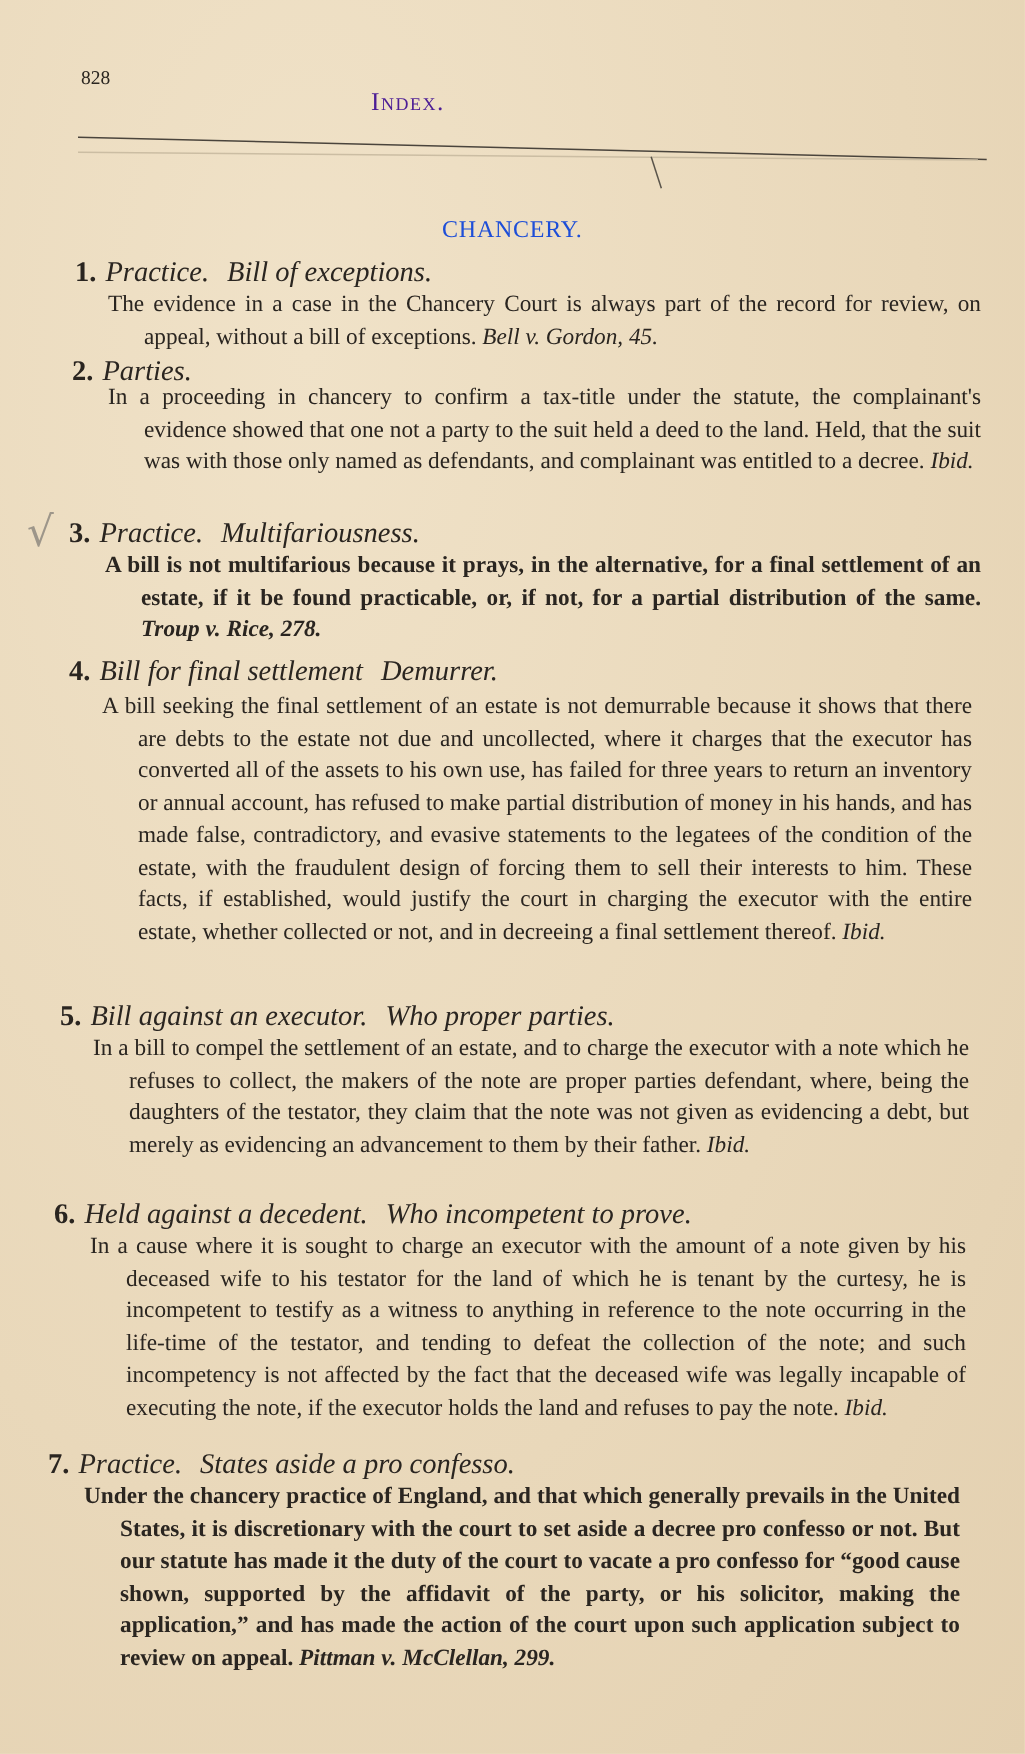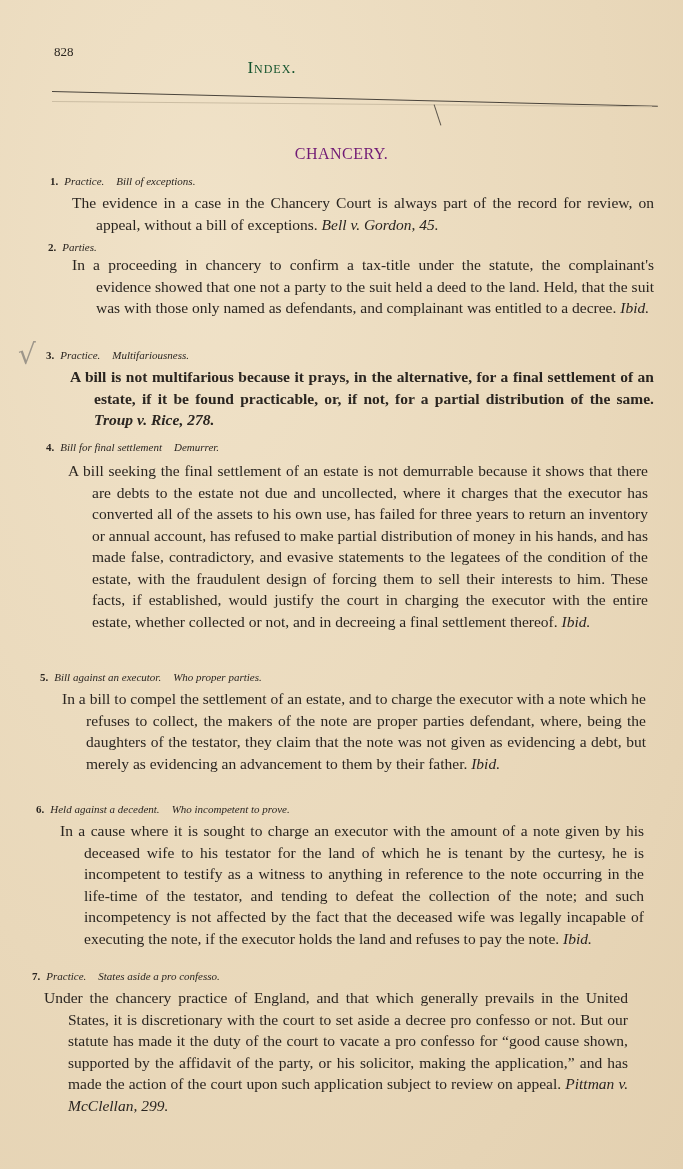--- a/index.html
+++ b/index.html
@@ -11,46 +11,46 @@
     color: #2a2520;
     position: relative;
   }
   .page-number {
     position: absolute; left: 54px; top: 44px;
     font-size: 13px; color: #2b2620;
   }
   .running-head {
     position: absolute; left: 0; width: 544px; top: 58px;
     text-align: center; font-size: 17px; letter-spacing: 1px;
-    font-variant: small-caps; color: #14532d;
+    font-variant: small-caps; color: #4c1d95;
   }
   .rule {
     position: absolute; left: 52px; top: 91px; width: 606px; height: 1px;
     background: #4a443c; transform: rotate(1.4deg); transform-origin: left center;
   }
   .rule2 {
     position: absolute; left: 52px; top: 101px; width: 600px; height: 1px;
     background: #cbbda3; transform: rotate(0.5deg); transform-origin: left center;
   }
   .tick-mark {
     position: absolute; left: 437px; top: 104px; width: 1px; height: 22px;
     background: #5a544a; transform: rotate(-18deg);
   }
   .section-title {
     position: absolute; left: 0; width: 683px; top: 145px; text-align: center;
-    font-size: 16px; letter-spacing: 0.5px; color: #701a75;
+    font-size: 16px; letter-spacing: 0.5px; color: #1d4ed8;
   }
   .margin-check {
     position: absolute; left: 18px; top: 340px; width: 22px; height: 30px;
     color: #9d968a; font-size: 28px; line-height: 30px; font-family: "DejaVu Sans", sans-serif;
   }
   .entries { position: absolute; left: 0; top: 168px; width: 683px; }
   .entry { position: absolute; left: 0; width: 683px; }
   .entry-head {
-    position: absolute; font-size: 11px; line-height: 19px; white-space: nowrap;
+    position: absolute; font-size: 19px; line-height: 19px; white-space: nowrap;
   }
   .entry-head .num { font-style: normal; font-weight: bold; margin-right: 6px; }
   .entry-head .topic, .entry-head .subtopic { font-style: italic; }
   .entry-head .subtopic { margin-left: 12px; }
   .entry-body {
     position: absolute; font-size: 15.5px; line-height: 21.5px; text-align: justify;
     text-indent: -24px; padding-left: 24px; box-sizing: border-box;
   }
   .entry-body .cite { font-style: italic; margin-top: 23px; }
 </style>
@@ -124,18 +124,18 @@
     <div class="entry-body" style="left:60px;top:20px;width:584px;">
       <span>In a cause where it is sought to charge an executor with the amount of a note given by his deceased wife to his testator for the land of which he is tenant by the curtesy, he is incompetent to testify as a witness to anything in reference to the note occurring in the life-time of the testator, and tending to defeat the collection of the note; and such incompetency is not affected by the fact that the deceased wife was legally incapable of executing the note, if the executor holds the land and refuses to pay the note.</span>
       <span class="cite">Ibid.</span>
     </div>
   </div>
 
   <div class="entry" style="top:799px;">
     <div class="entry-head" style="left:32px;top:0;">
       <span class="num">7.</span><span class="topic">Practice.</span><span class="subtopic">States aside a pro confesso.</span>
     </div>
-    <div class="entry-body" style="left:44px;top:20px;width:584px;">
+    <div class="entry-body" style="left:56px;top:20px;width:584px;font-weight:bold;">
       <span>Under the chancery practice of England, and that which generally prevails in the United States, it is discretionary with the court to set aside a decree pro confesso or not. But our statute has made it the duty of the court to vacate a pro confesso for “good cause shown, supported by the affidavit of the party, or his solicitor, making the application,” and has made the action of the court upon such application subject to review on appeal.</span>
       <span class="cite">Pittman v. McClellan, 299.</span>
     </div>
   </div>
 </div>
 
 </body></html>

